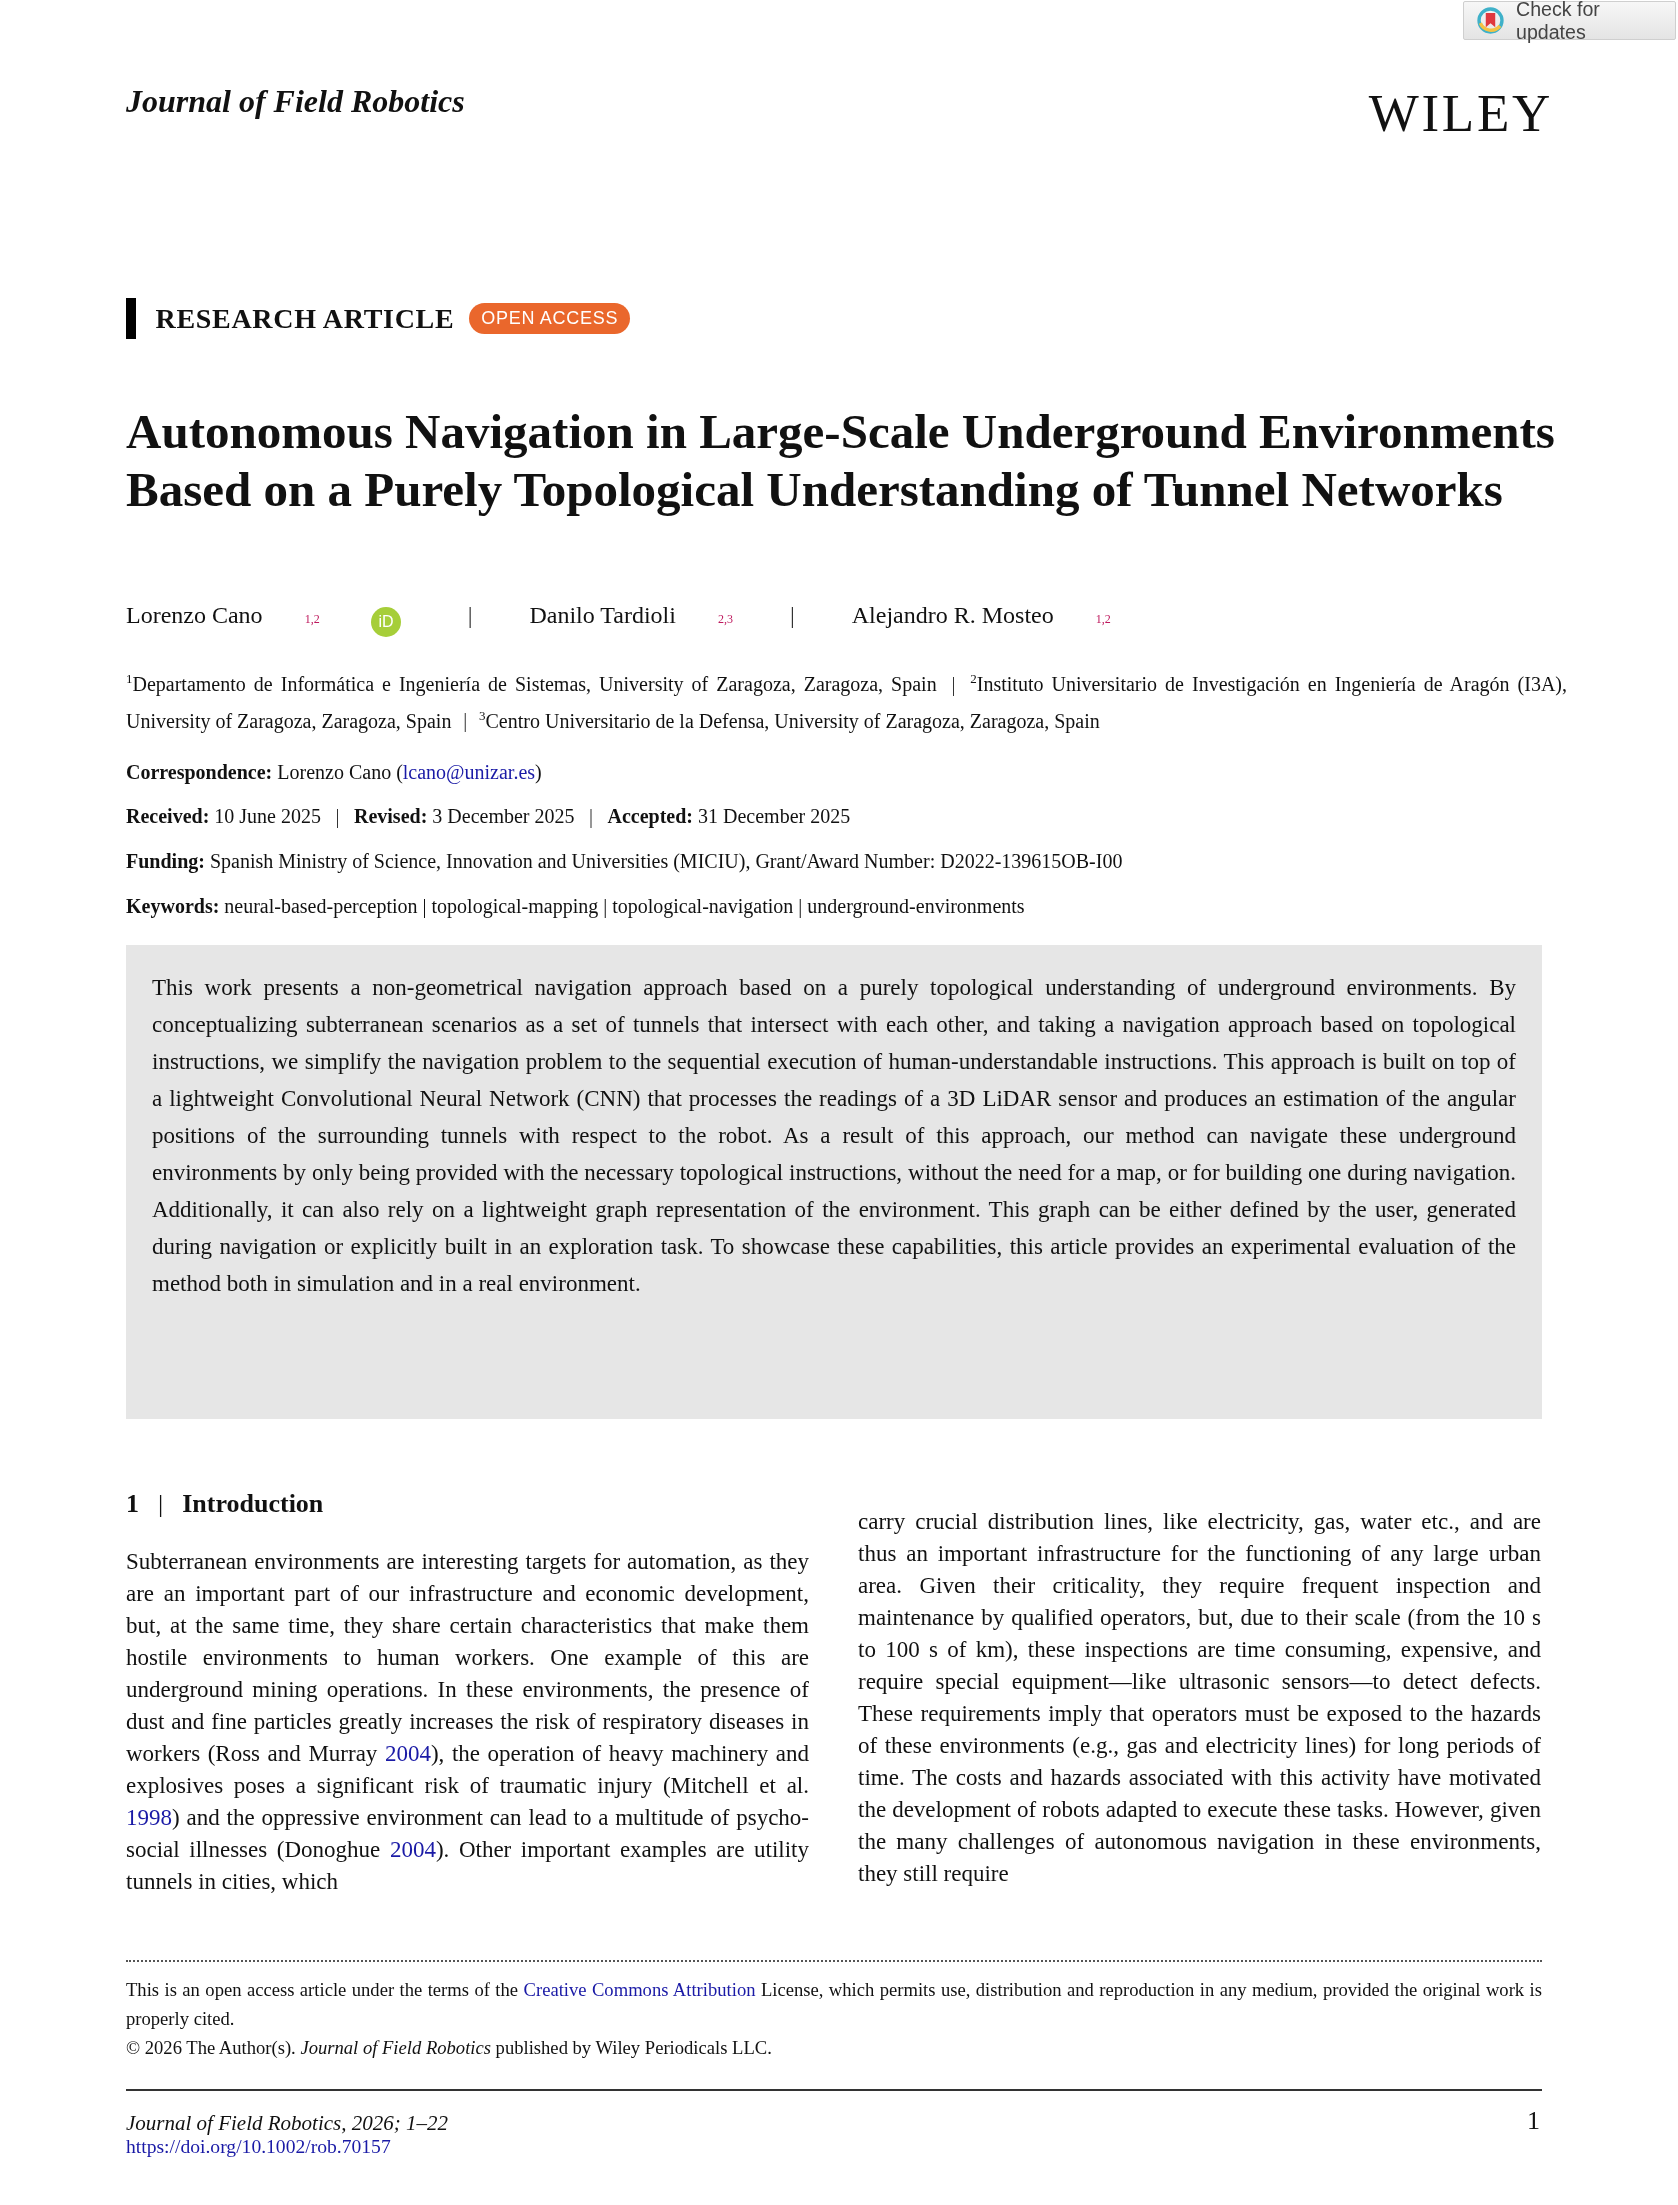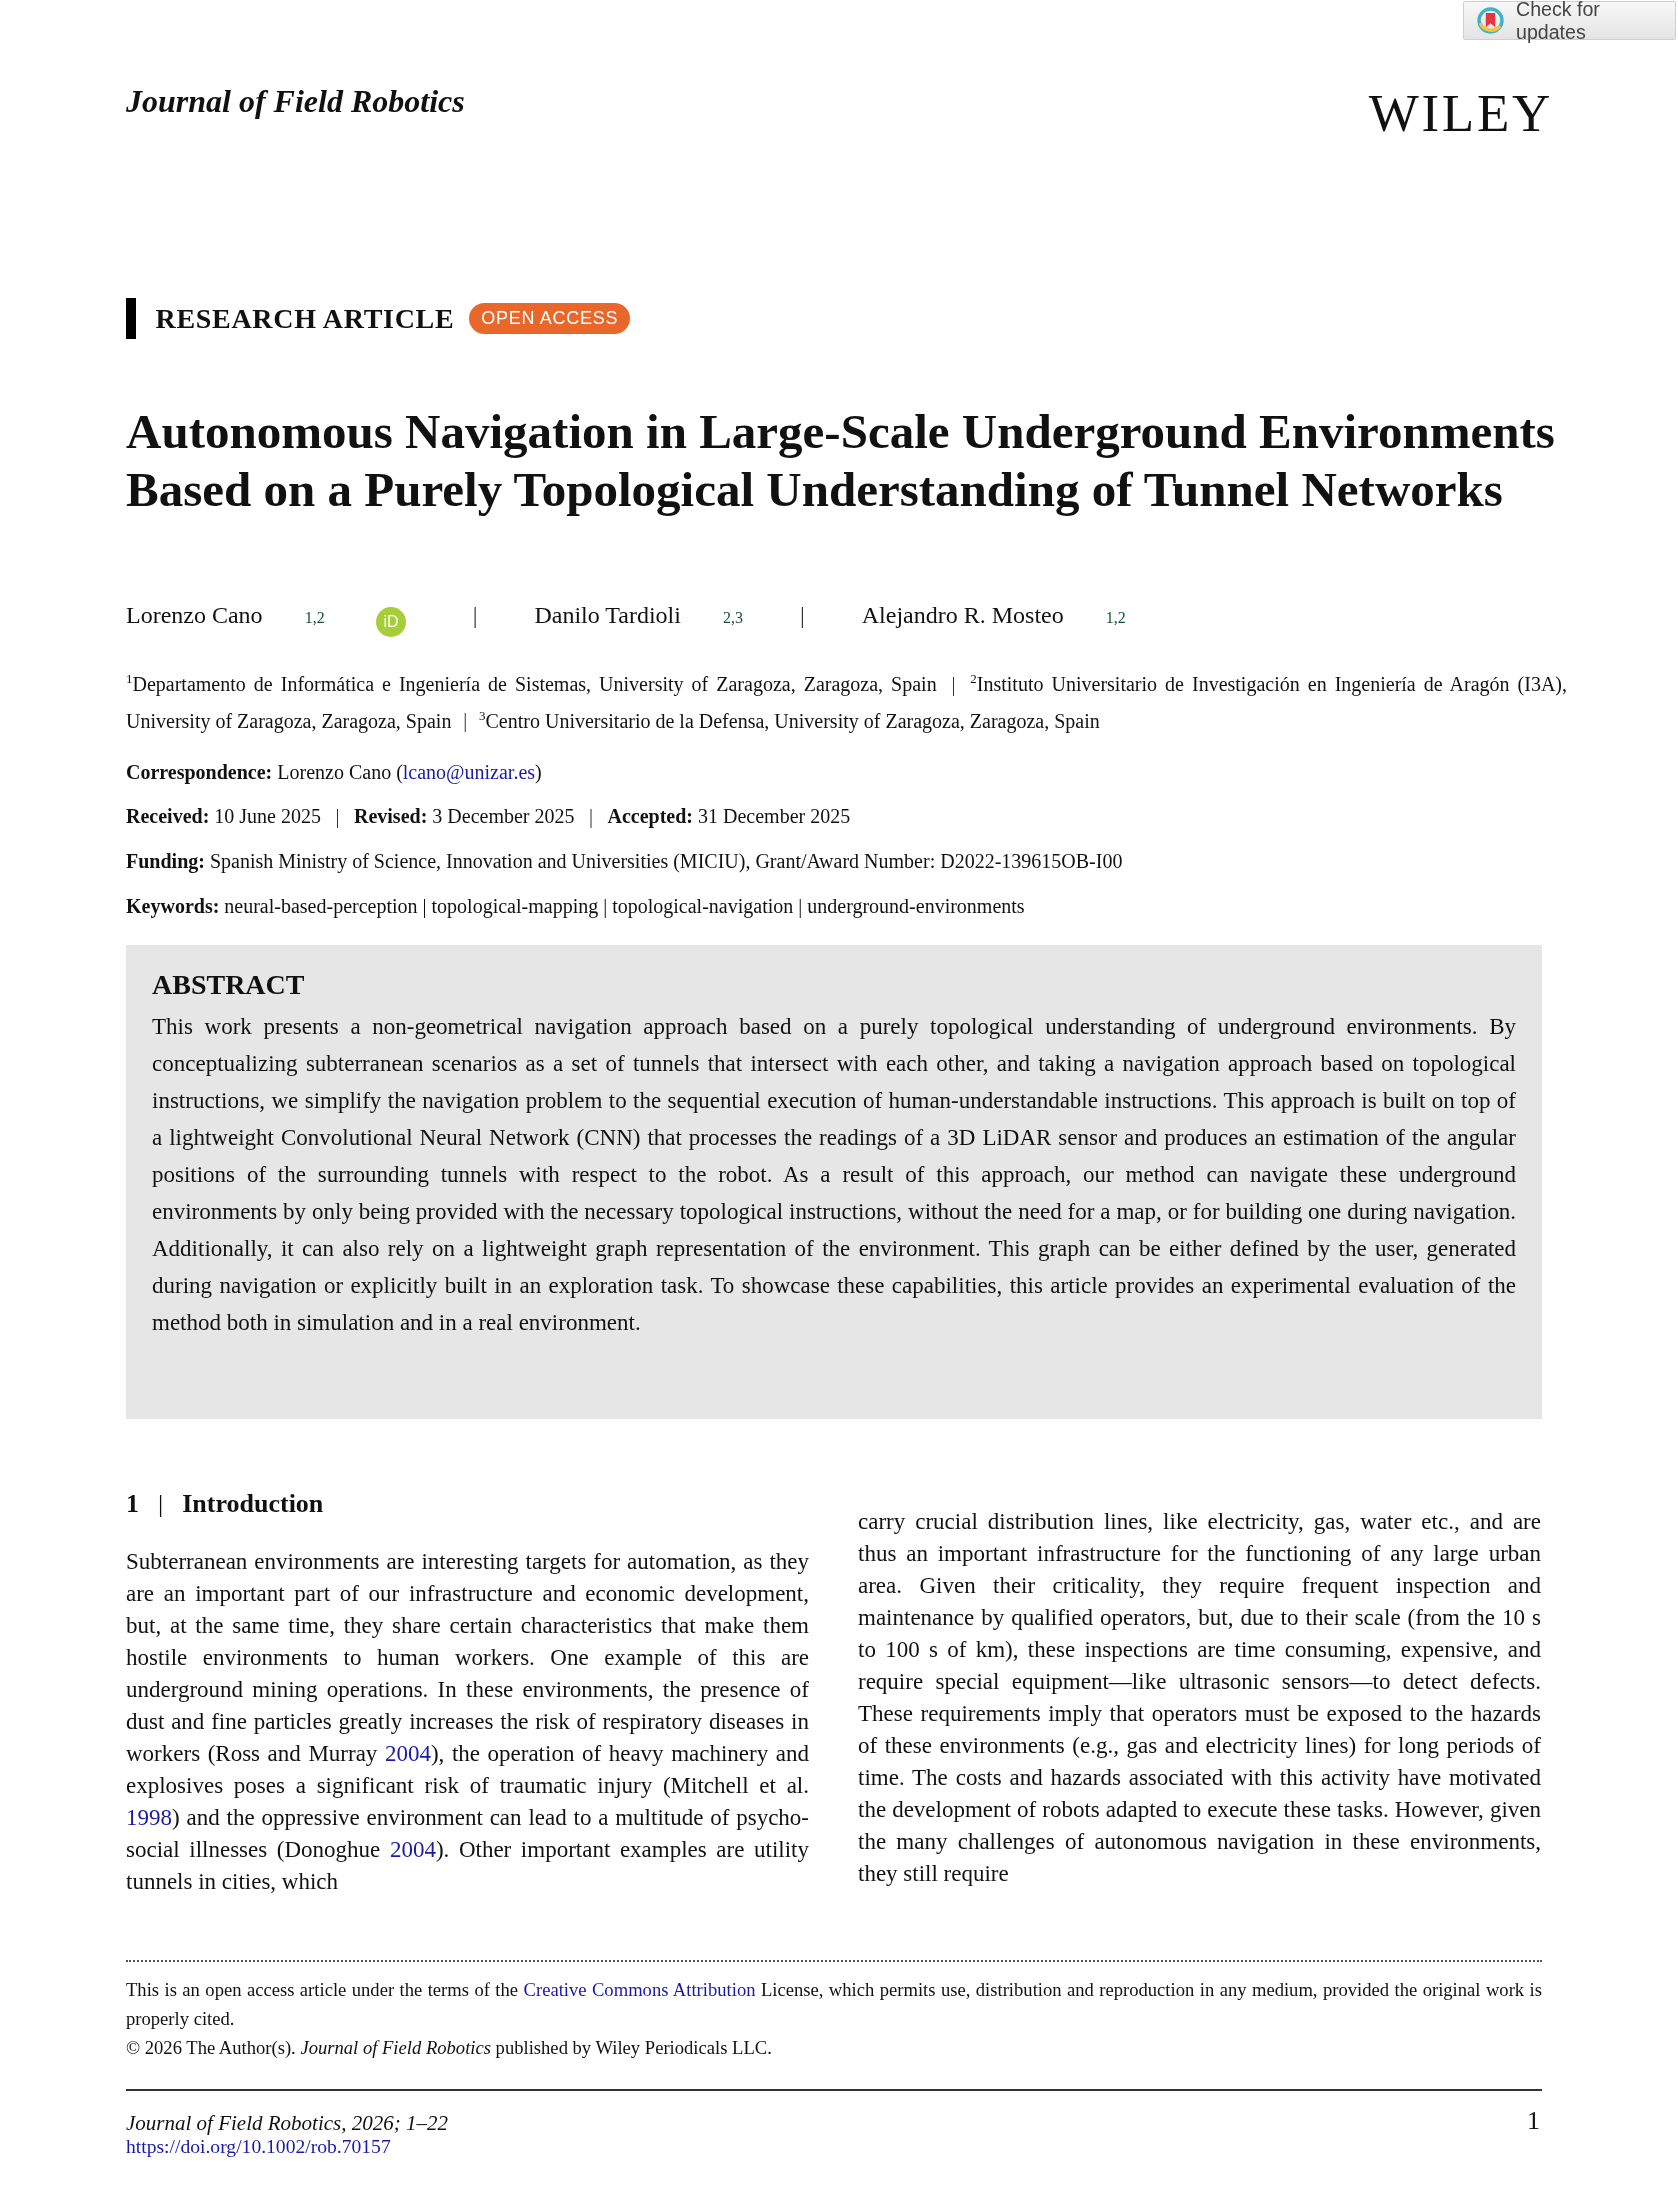--- a/index.html
+++ b/index.html
@@ -17,21 +17,21 @@
 
   .article-type { position: absolute; left: 126px; top: 298px; display: flex; align-items: center; }
   .article-type .bar { width: 9.5px; height: 41px; background: #000; margin-right: 20px; }
   .article-type .label { font-size: 28px; font-weight: bold; letter-spacing: 0.7px; color: #111; }
   .oa-badge { margin-left: 15px; background: #ea672c; color: #fff; font-family: "Liberation Sans", "DejaVu Sans", sans-serif;
     font-size: 18px; padding: 5.4px 12px; border-radius: 17.6px; letter-spacing: 0.7px; }
 
   .title { position: absolute; left: 126px; top: 403px; width: 1441px; font-size: 49px; font-weight: bold; line-height: 58px; color: #111; }
 
   .authors { position: absolute; left: 126px; top: 602px; font-size: 24px; display: flex; align-items: baseline; color: #111; gap: 42px; }
-  .authors sup { color: #14532d; font-size: 16px; }
+  .authors sup { color: #be185d; font-size: 12px; }
   .orcid { display: inline-block; width: 30px; height: 30px; border-radius: 50%; background: #a6ce39; color: #fff;
     font-family: "Liberation Sans", "DejaVu Sans", sans-serif; font-size: 16px; text-align: center; line-height: 30px; margin: 0 9.5px; vertical-align: middle; position: relative; top: 4px; }
   .sep { margin: 0 15px; color: #333; }
 
   .affil { position: absolute; left: 126px; top: 663px; width: 1441px; font-size: 20px; line-height: 31px; color: #111; text-align: justify; }
   .affil sup { font-size: 13px; }
 
   .meta { position: absolute; left: 126px; width: 1441px; font-size: 20px; color: #111; }
   .meta b { font-weight: bold; }
   .meta .link { color: #1a1aa6; }
@@ -118,21 +118,20 @@
 
 <div class="meta m3">
   <b>Funding:</b> <span>Spanish Ministry of Science, Innovation and Universities (MICIU), Grant/Award Number: D2022-139615OB-I00</span>
 </div>
 
 <div class="meta m4">
   <b>Keywords:</b> <span>neural-based-perception | topological-mapping | topological-navigation | underground-environments</span>
 </div>
 
 <div class="abstract">
-  <h2>ABSTRACT</h2>
   <p>This work presents a non-geometrical navigation approach based on a purely topological understanding of underground environments. By conceptualizing subterranean scenarios as a set of tunnels that intersect with each other, and taking a navigation approach based on topological instructions, we simplify the navigation problem to the sequential execution of human-understandable instructions. This approach is built on top of a lightweight Convolutional Neural Network (CNN) that processes the readings of a 3D LiDAR sensor and produces an estimation of the angular positions of the surrounding tunnels with respect to the robot. As a result of this approach, our method can navigate these underground environments by only being provided with the necessary topological instructions, without the need for a map, or for building one during navigation. Additionally, it can also rely on a lightweight graph representation of the environment. This graph can be either defined by the user, generated during navigation or explicitly built in an exploration task. To showcase these capabilities, this article provides an experimental evaluation of the method both in simulation and in a real environment.</p>
 </div>
 
 <div class="sec-head">
   <span>1</span><span class="bar">|</span><span>Introduction</span>
 </div>
 
 <div class="col left">
   <span>Subterranean environments are interesting targets for automation, as they are an important part of our infrastructure and economic development, but, at the same time, they share certain characteristics that make them hostile environments to human workers. One example of this are underground mining operations. In these environments, the presence of dust and fine particles greatly increases the risk of respiratory diseases in workers (Ross and Murray </span><span class="link">2004</span><span>), the operation of heavy machinery and explosives poses a significant risk of traumatic injury (Mitchell et al. </span><span class="link">1998</span><span>) and the oppressive environment can lead to a multitude of psycho-social illnesses (Donoghue </span><span class="link">2004</span><span>). Other important examples are utility tunnels in cities, which</span>
 </div>

